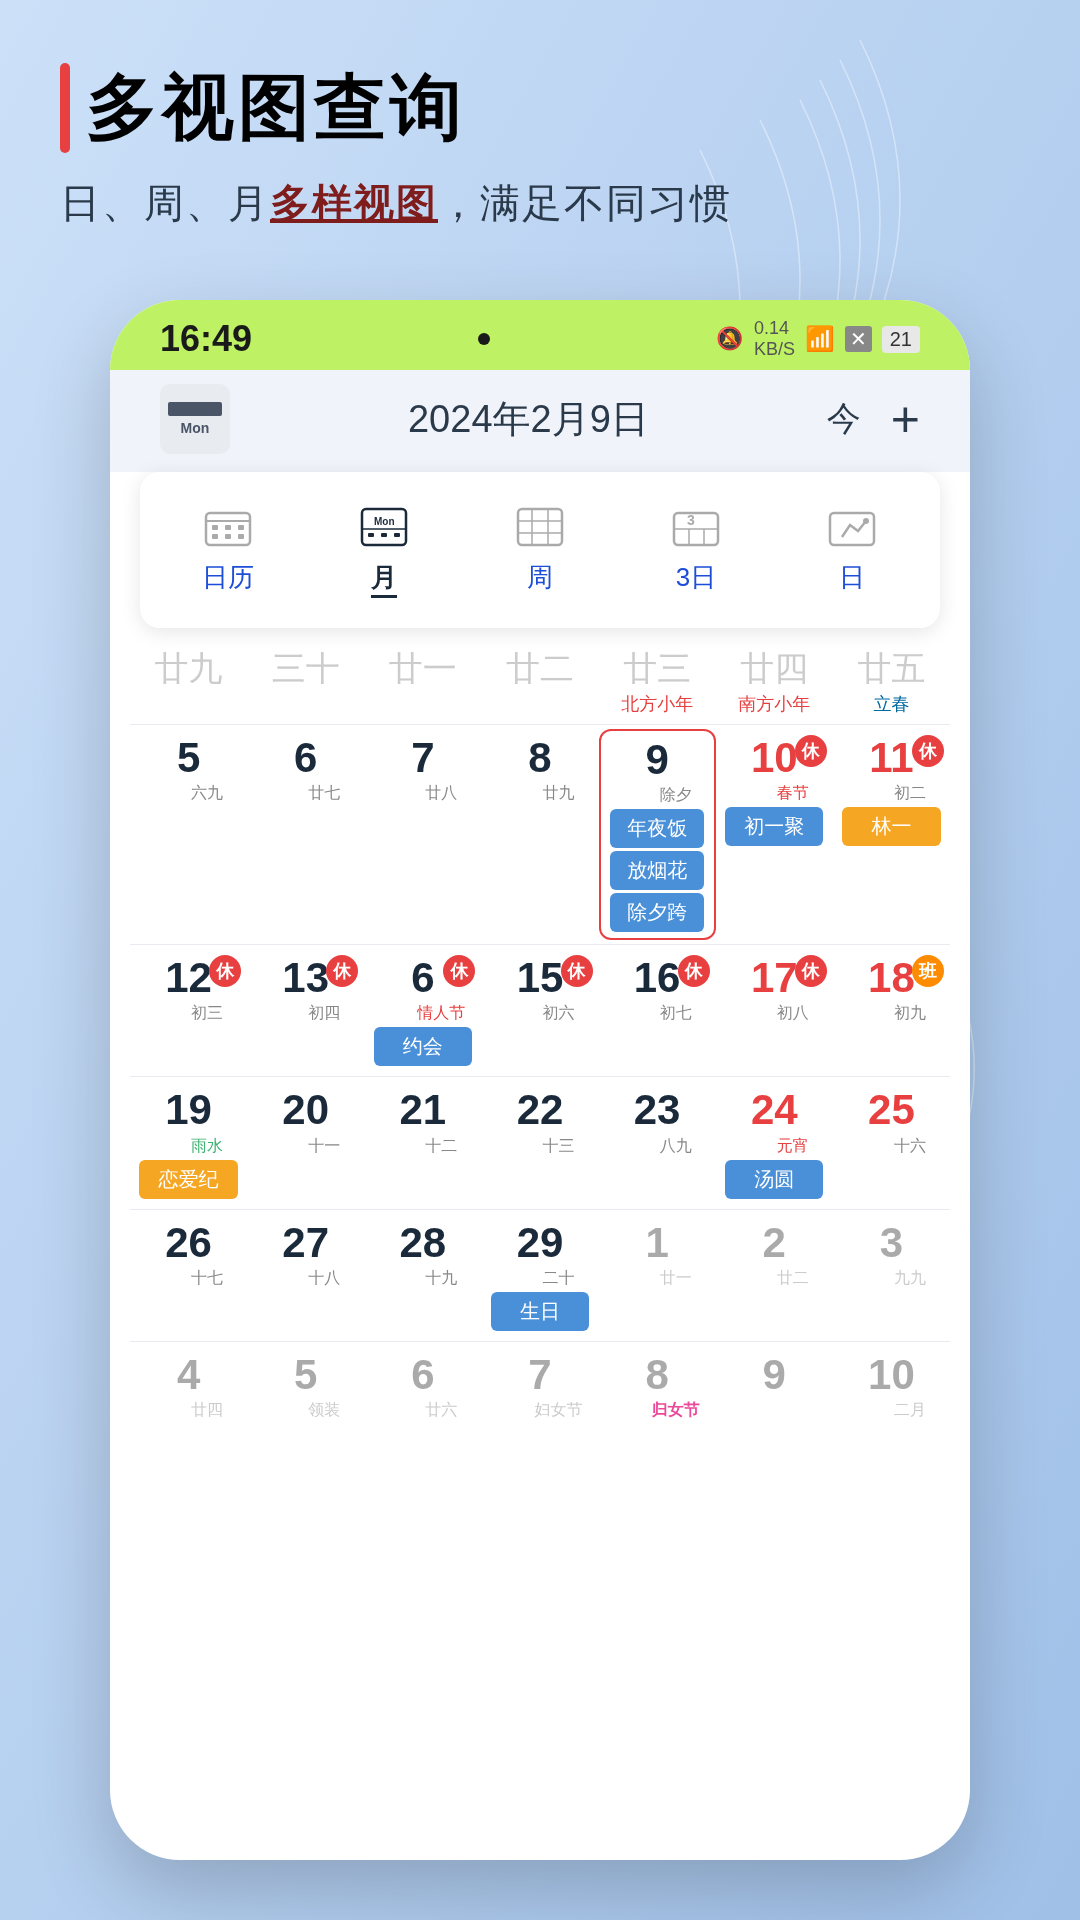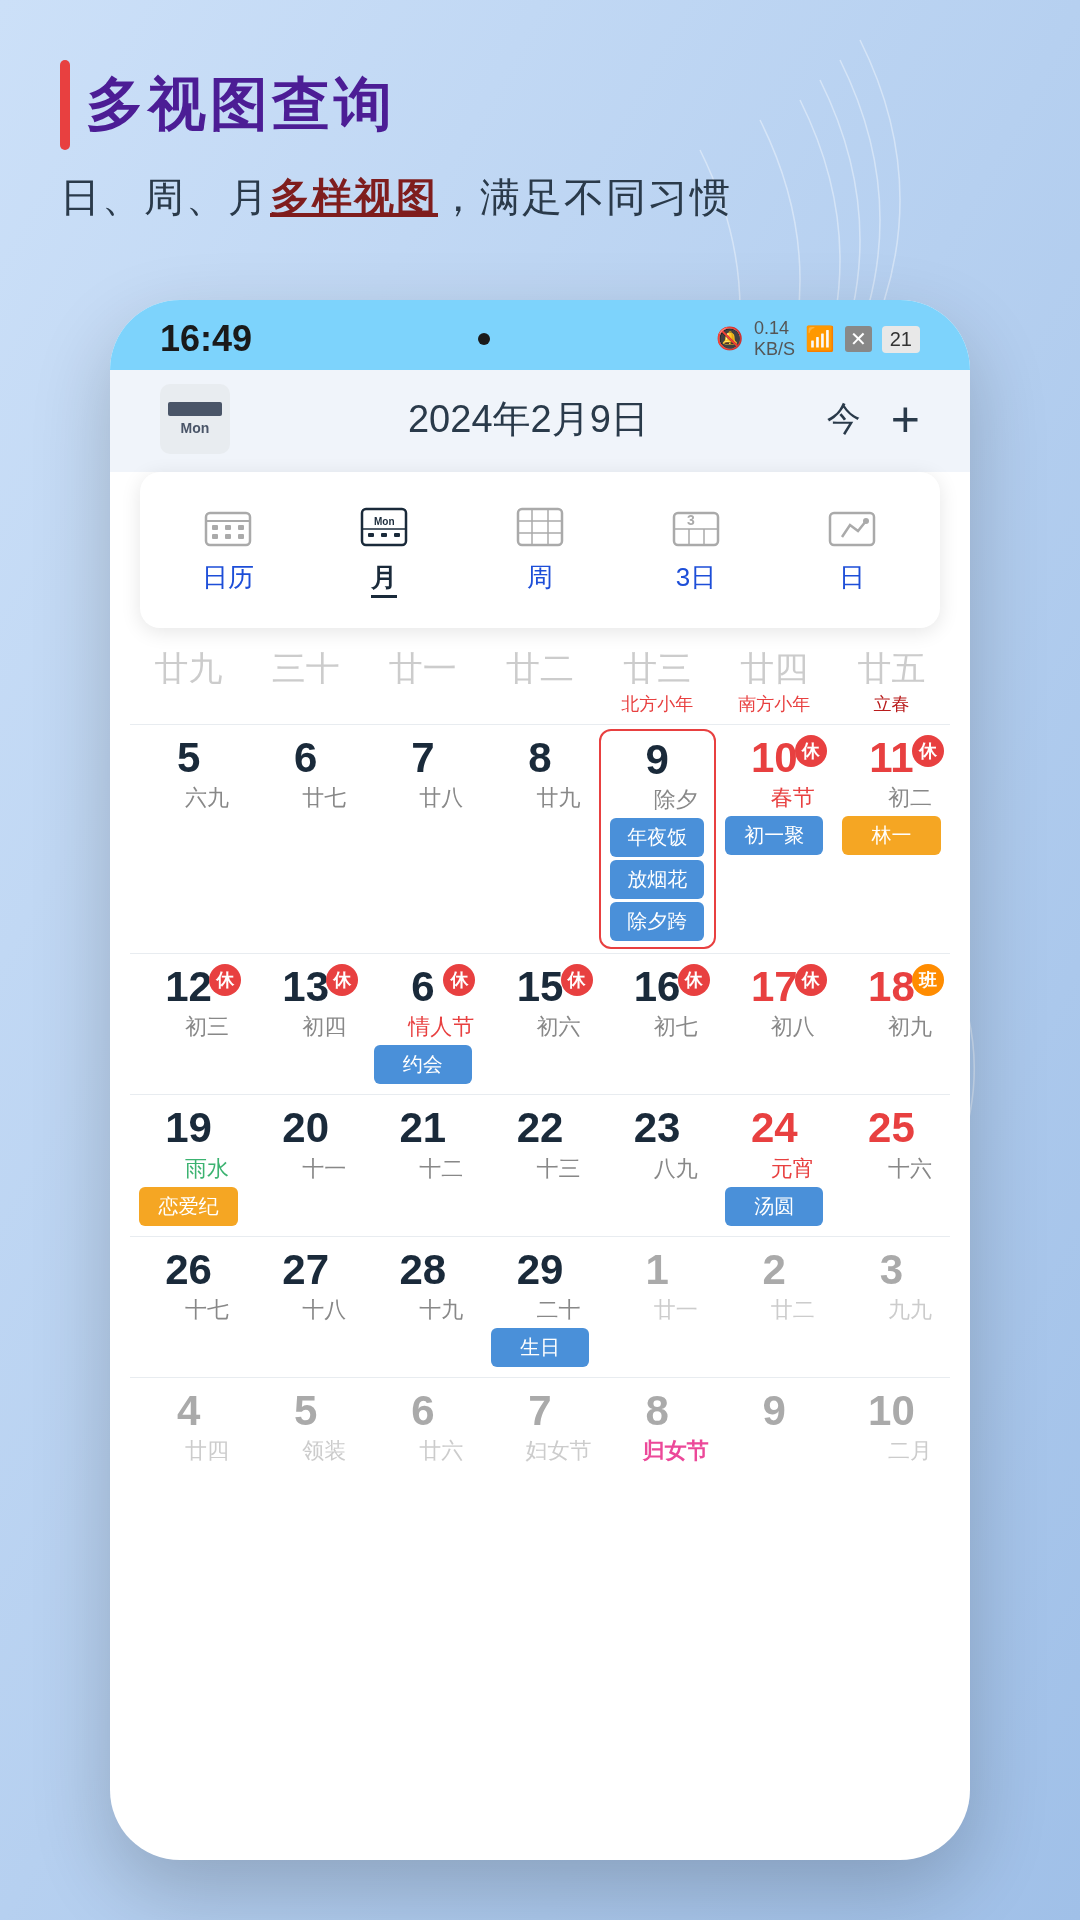--- a/index.html
+++ b/index.html
@@ -40,23 +40,23 @@
       margin-bottom: 20px;
     }
     .red-bar {
       width: 10px;
       height: 90px;
       background: #e84040;
       border-radius: 5px;
       flex-shrink: 0;
     }
     .main-title-text {
-      font-size: 58px;
+      font-size: 72px;
       font-weight: 900;
-      color: #4c1d95;
+      color: #000000;
       letter-spacing: 4px;
     }
     .subtitle {
       font-size: 40px;
       color: #2a3a4a;
       font-weight: 500;
       letter-spacing: 2px;
     }
     .subtitle-highlight {
       color: #7f1d1d;
@@ -77,21 +77,21 @@
       box-shadow: 0 30px 80px rgba(0,0,0,0.2);
       overflow: hidden;
     }
 
     
     .status-bar {
       display: flex;
       justify-content: space-between;
       align-items: center;
       padding: 18px 50px 10px;
-      background: #7dd3fc;
+      background: #bef264;
     }
     .status-time {
       font-size: 36px;
       font-weight: 600;
       color: #1a1a1a;
     }
     .status-dot {
       width: 12px;
       height: 12px;
       background: #1a1a1a;
@@ -217,21 +217,21 @@
     .cal-number {
       font-size: 42px;
       font-weight: 600;
       color: #1a2a3a;
       line-height: 1.1;
     }
     .cal-number.red { color: #e84040; }
     .cal-number.gray { color: #aaa; }
 
     .cal-lunar {
-      font-size: 22px;
+      font-size: 16px;
       color: #888;
       margin-top: 2px;
       margin-left: 37px;
     }
     .cal-lunar.red { color: #e84040; }
     .cal-lunar.green { color: #3cb371; }
 
     .holiday-badge {
       position: absolute;
       top: 6px;
@@ -433,21 +433,21 @@
       <div class="partial-cell">
         <div class="partial-num" style="color:#ccc; font-size:34px;">廿三</div>
         <div style="font-size:18px; color:#e84040; text-align:center;">北方小年</div>
       </div>
       <div class="partial-cell">
         <div class="partial-num" style="color:#ccc; font-size:34px;">廿四</div>
         <div style="font-size:18px; color:#e84040; text-align:center;">南方小年</div>
       </div>
       <div class="partial-cell">
         <div class="partial-num" style="color:#ccc; font-size:34px;">廿五</div>
-        <div style="font-size:18px; color:#b91c1c; text-align:center;">立春</div>
+        <div style="font-size:18px; color:#0369a1; text-align:center;">立春</div>
       </div>
     </div>
 
     <div class="cal-row">
       <div class="cal-cell">
         <span class="cal-number">5</span>
         <span class="cal-lunar">六九</span>
       </div>
       <div class="cal-cell">
         <span class="cal-number">6</span>

